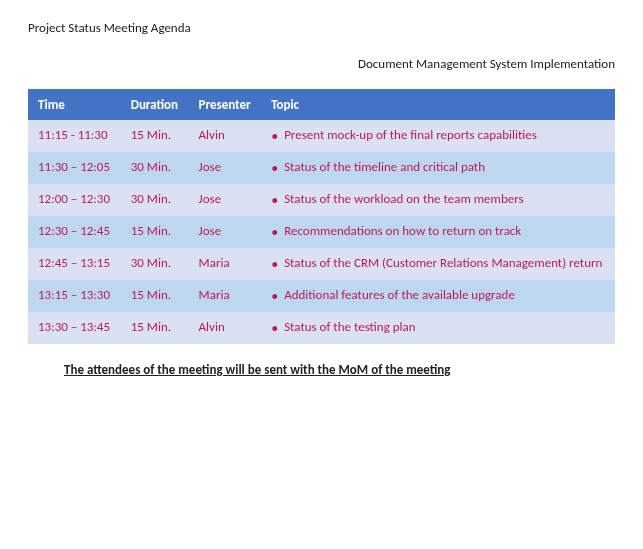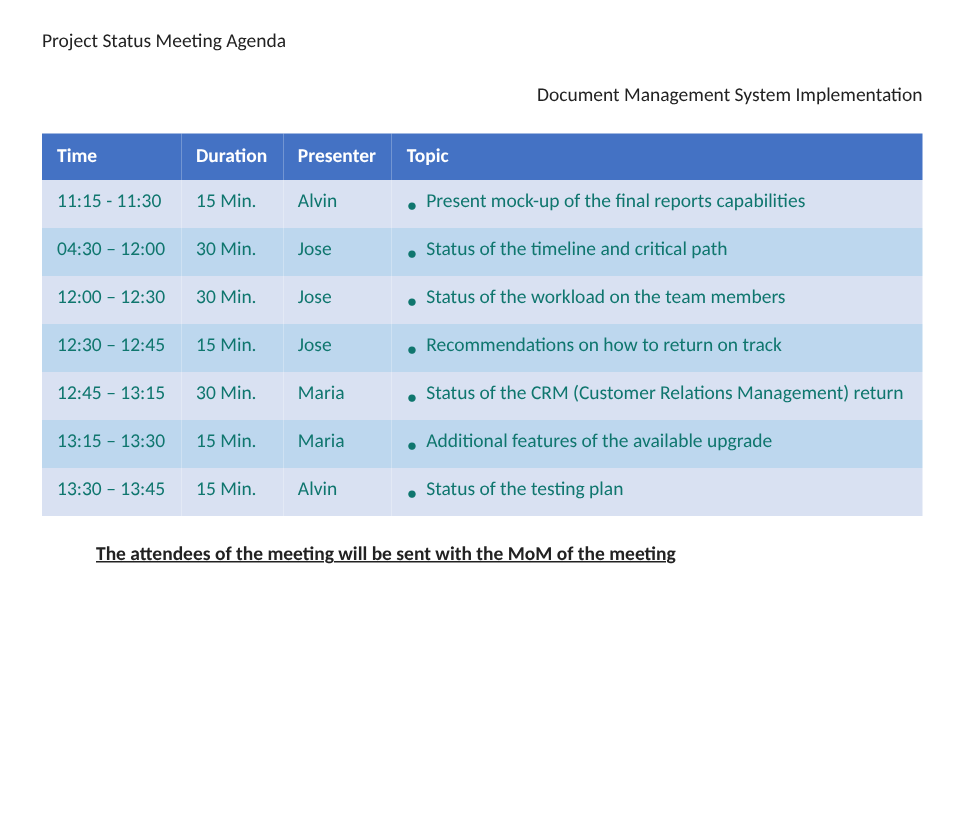--- a/index.html
+++ b/index.html
@@ -46,21 +46,21 @@
     tbody tr {
       background-color: #D9E1F2;
     }
     tbody tr:nth-child(even) {
       background-color: #BDD7EE;
     }
     tbody td {
       padding: 7px 10px;
       vertical-align: top;
       font-size: 13px;
-      color: #0f766e;
+      color: #be185d;
       border: none;
     }
     .topic-cell {
       display: flex;
       align-items: flex-start;
       gap: 6px;
     }
     .bullet {
       margin-top: 1px;
       font-size: 14px;
@@ -97,21 +97,21 @@
         <td>15 Min.</td>
         <td>Alvin</td>
         <td>
           <div class="topic-cell">
             <span class="bullet">•</span>
             <span>Present mock-up of the final reports capabilities</span>
           </div>
         </td>
       </tr>
       <tr>
-        <td>04:30 – 12:00</td>
+        <td>11:30 – 12:05</td>
         <td>30 Min.</td>
         <td>Jose</td>
         <td>
           <div class="topic-cell">
             <span class="bullet">•</span>
             <span>Status of the timeline and critical path</span>
           </div>
         </td>
       </tr>
       <tr>

